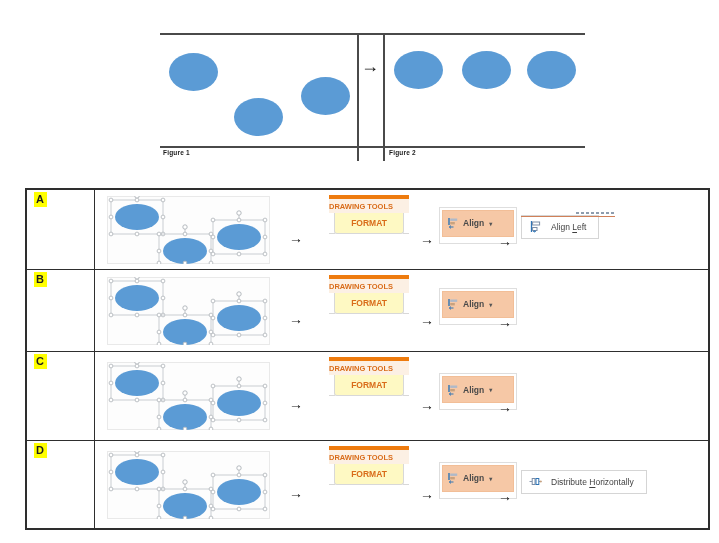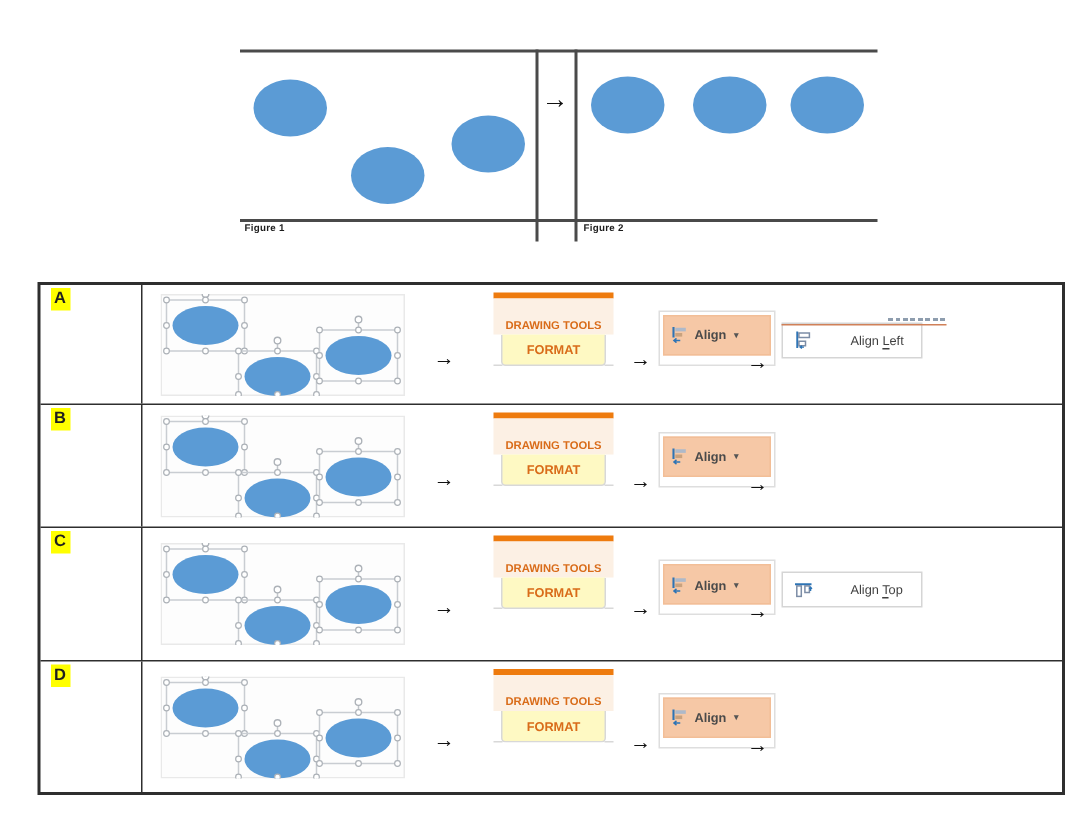--- a/index.html
+++ b/index.html
@@ -29,41 +29,41 @@
 
   .arrow{position:absolute;font-size:14px;font-weight:700;color:#111;line-height:1;top:50%;}
   .arrow-1{left:262px;transform:translateY(-50%);margin-top:8px;}
   .arrow-2{left:393px;transform:translateY(-50%);margin-top:9px;}
   .arrow-3{left:471px;transform:translateY(-50%);margin-top:11px;}
 
   
   .ribbon-slot{position:absolute;left:302px;top:5px;width:80px;}
   .ribbon-bar{height:4px;background:#EE7B0E;}
   .ribbon-title{background:#FCF0E4;color:#D96C1A;font-size:7.5px;font-weight:700;
-                text-align:center;padding:13px 0 2px;white-space:nowrap;}
+                padding:3px 0 2px;white-space:nowrap;}
   .ribbon-tab{margin:0 5px;background:#fef9c3;border:1px solid #D8D8D8;border-top:none;
               color:#D96C1A;font-weight:700;font-size:8.5px;text-align:center;
               padding:5px 0 5px;position:relative;border-radius:0 0 3px 3px;}
   .ribbon-tab::before,.ribbon-tab::after{content:'';position:absolute;bottom:-1px;width:6px;
               border-bottom:1px solid #D8D8D8;}
   .ribbon-tab::before{left:-6px;}
   .ribbon-tab::after{right:-6px;}
 
   
   .align-slot{position:absolute;left:412px;top:50%;margin-top:-23px;}
   .align-widget{width:78px;background:#fff;border:1px solid #DEDEDE;padding:2px 2px 6px 2px;box-sizing:border-box;}
   .align-btn{width:100%;height:27px;background:#F6C8A6;border:1px solid #F2BE97;box-sizing:border-box;
              display:flex;align-items:center;gap:4px;font-family:"Liberation Sans",sans-serif;
              font-size:8.5px;font-weight:700;color:#4a4a4a;padding:0 4px;cursor:pointer;}
   .align-btn .dd{font-size:6px;color:#555;margin-left:1px;}
 
   
   .menu-slot{position:absolute;left:494px;top:50%;transform:translateY(-50%);margin-top:-3px;}
   .menu-item{position:relative;background:#fff;border:1px solid #D5D5D5;height:24px;box-sizing:border-box;
-             display:flex;align-items:center;gap:25px;padding:0 12px 0 7px;
+             display:flex;align-items:center;gap:9px;padding:0 12px 0 7px;
              font-size:8.5px;color:#3f3f3f;white-space:nowrap;cursor:pointer;}
   .menu-item u{text-underline-offset:1.5px;}
   .torn{position:absolute;left:-1px;right:-17px;top:-4px;height:4px;border-bottom:1px solid #D08058;}
   .torn::after{content:'';position:absolute;right:1px;top:0;width:38px;height:2px;
                background:repeating-linear-gradient(90deg,#8e9dae 0 3px,transparent 3px 5px);}
   .mi-ico{display:inline-flex;width:13px;height:13px;}
 </style>
 </head>
 <body>
 
@@ -364,33 +364,20 @@
           <rect x="3.2" y="5" width="4.6" height="2.4" fill="#C9A27E"></rect>
           <path d="M6.5 10 L2.5 10 M4 8.6 L2.3 10 L4 11.4" stroke="#2E74B5" stroke-width="1" fill="none"></path>
         </svg>
       </span>
       <span>Align</span>
       <span class="dd">▾</span>
     </button>
   </div>
 </div>
     <span class="arrow arrow-3">→</span>
-    <div class="menu-slot">
-      <div class="menu-item">
-        <span class="mi-ico">
-          <svg width="13" height="13" viewBox="0 0 13 13">
-            <line x1="1" y1="2.5" x2="12" y2="2.5" stroke="#2E74B5" stroke-width="1.3"></line>
-            <rect x="2.2" y="3.6" width="3" height="7" fill="#fff" stroke="#7C8DA6"></rect>
-            <rect x="7.6" y="3.6" width="3" height="4.4" fill="#fff" stroke="#7C8DA6"></rect>
-            <path d="M11.4 7 L11.4 4.6 M10.5 5.6 L11.4 4.4 L12.3 5.6" stroke="#2E74B5" stroke-width="0.9" fill="none"></path>
-          </svg>
-        </span>
-        <span class="mi-label"><span>Align </span><u>T</u><span>op</span></span>
-      </div>
-    </div>
   </div>
 
   <div class="opt-row">
     <div class="letter-cell">
       <span class="letter">D</span>
     </div>
     <div class="shapes-slot">
   <svg width="163" height="68" viewBox="0 0 163 68">
     <rect x="0.5" y="0.5" width="162" height="67" fill="#FDFDFD" stroke="#E9E9E9"></rect>
 
@@ -467,15 +454,28 @@
           <rect x="3.2" y="5" width="4.6" height="2.4" fill="#C9A27E"></rect>
           <path d="M6.5 10 L2.5 10 M4 8.6 L2.3 10 L4 11.4" stroke="#2E74B5" stroke-width="1" fill="none"></path>
         </svg>
       </span>
       <span>Align</span>
       <span class="dd">▾</span>
     </button>
   </div>
 </div>
     <span class="arrow arrow-3">→</span>
+    <div class="menu-slot">
+      <div class="menu-item">
+        <span class="mi-ico">
+          <svg width="13" height="13" viewBox="0 0 13 13">
+            <path d="M0.5 6.5 L3 6.5 M10 6.5 L12.5 6.5" stroke="#7C8DA6" stroke-width="0.9"></path>
+            <rect x="3.2" y="3.5" width="2.8" height="6" fill="#fff" stroke="#7C8DA6"></rect>
+            <rect x="7" y="3.5" width="2.8" height="6" fill="#fff" stroke="#2E74B5"></rect>
+            <circle cx="11.8" cy="6.5" r="1" fill="#C9A27E"></circle>
+          </svg>
+        </span>
+        <span class="mi-label"><span>Distribute </span><u>H</u><span>orizontally</span></span>
+      </div>
+    </div>
   </div>
 
 </div>
 
 </body></html>

